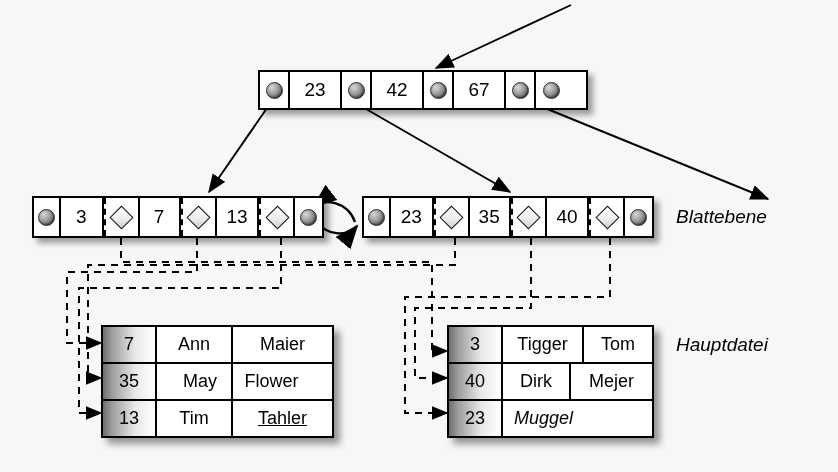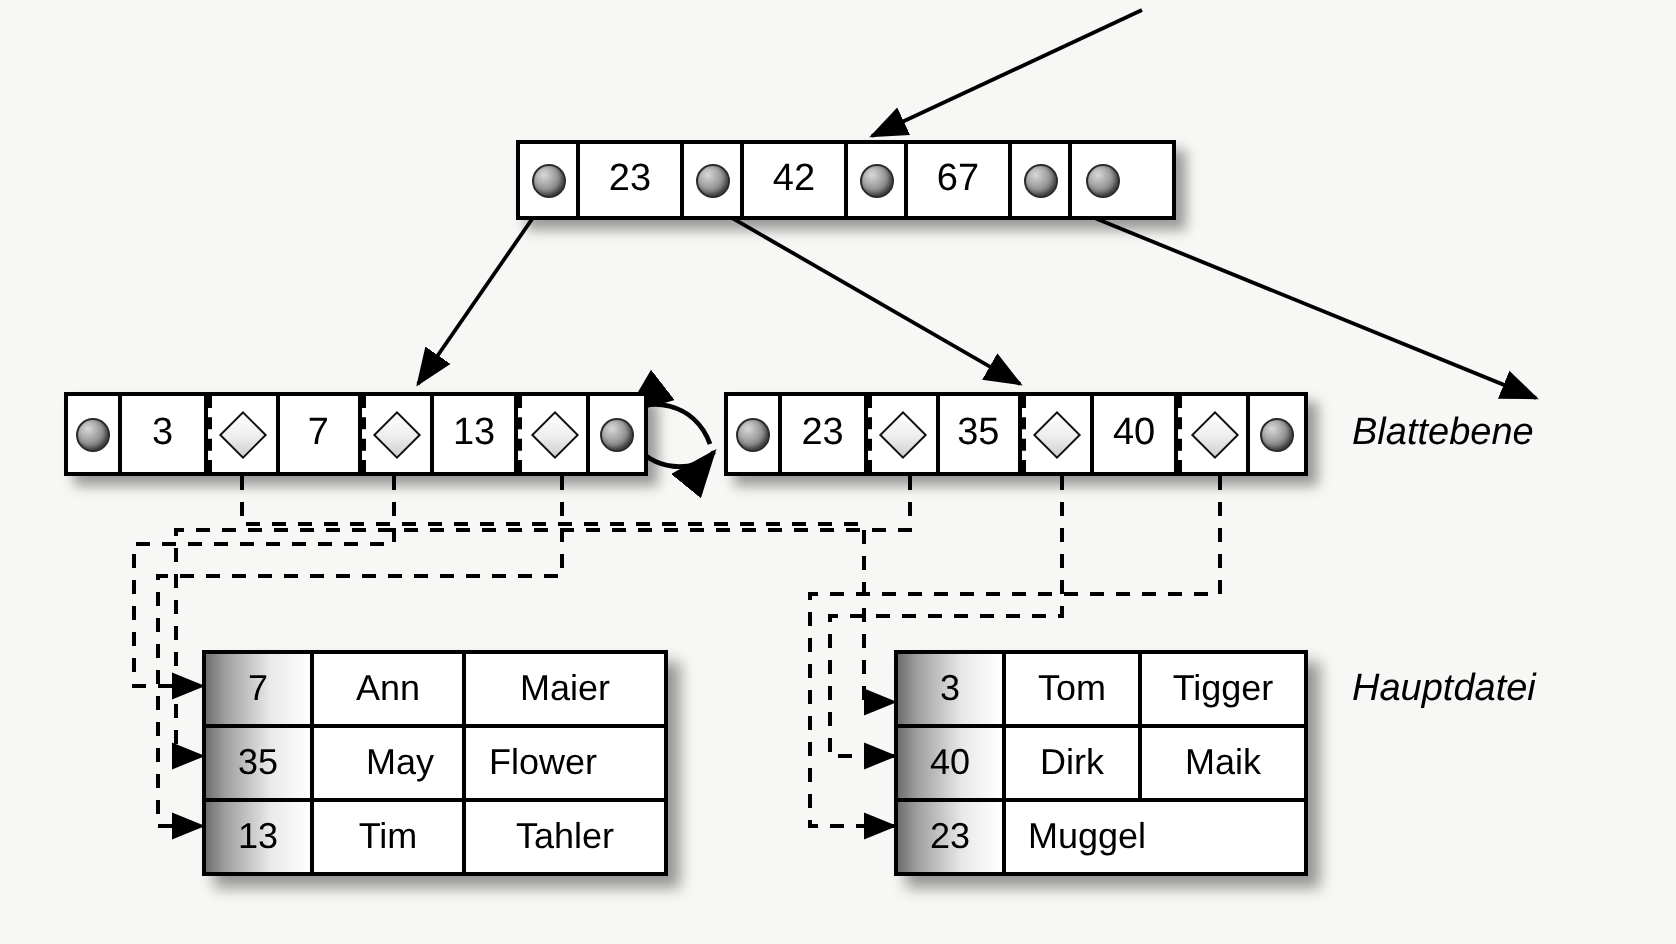--- a/index.html
+++ b/index.html
@@ -215,37 +215,37 @@
         <div class="tc " style="width: 99px;">Maier</div>
       </div>
       <div class="trow">
         <div class="tc keycol" style="width: 54px;">35</div>
         <div class="tc " style="width: 76px; padding-left: 12px;">May</div>
         <div class="tc " style="width: 77px;">Flower</div>
       </div>
       <div class="trow">
         <div class="tc keycol" style="width: 54px;">13</div>
         <div class="tc " style="width: 76px;">Tim</div>
-        <div class="tc " style="width: 99px;">Tahler</div>
+        <div class="tc " style="width: 99px; text-decoration: underline;">Tahler</div>
       </div>
     </div>
 
   <div class="table" id="table-right" style="left:447px;top:325px;width:207px;">
       <div class="trow">
         <div class="tc keycol" style="width: 54px;">3</div>
+        <div class="tc " style="width: 81px;">Tigger</div>
         <div class="tc " style="width: 68px;">Tom</div>
-        <div class="tc " style="width: 81px;">Tigger</div>
       </div>
       <div class="trow">
         <div class="tc keycol" style="width: 54px;">40</div>
         <div class="tc " style="width: 68px;">Dirk</div>
-        <div class="tc " style="width: 81px;">Maik</div>
+        <div class="tc " style="width: 81px;">Mejer</div>
       </div>
       <div class="trow">
         <div class="tc keycol" style="width: 54px;">23</div>
-        <div class="tc " style="width: 81px;">Muggel</div>
+        <div class="tc " style="width: 81px; font-style: italic;">Muggel</div>
       </div>
     </div>
 
   <div class="caption" style="left:676px;top:206px;text-align:center;">Blattebene</div>
   <div class="caption" style="left:676px;top:334px;">Hauptdatei</div>
 
 </div>
 
 </body></html>

